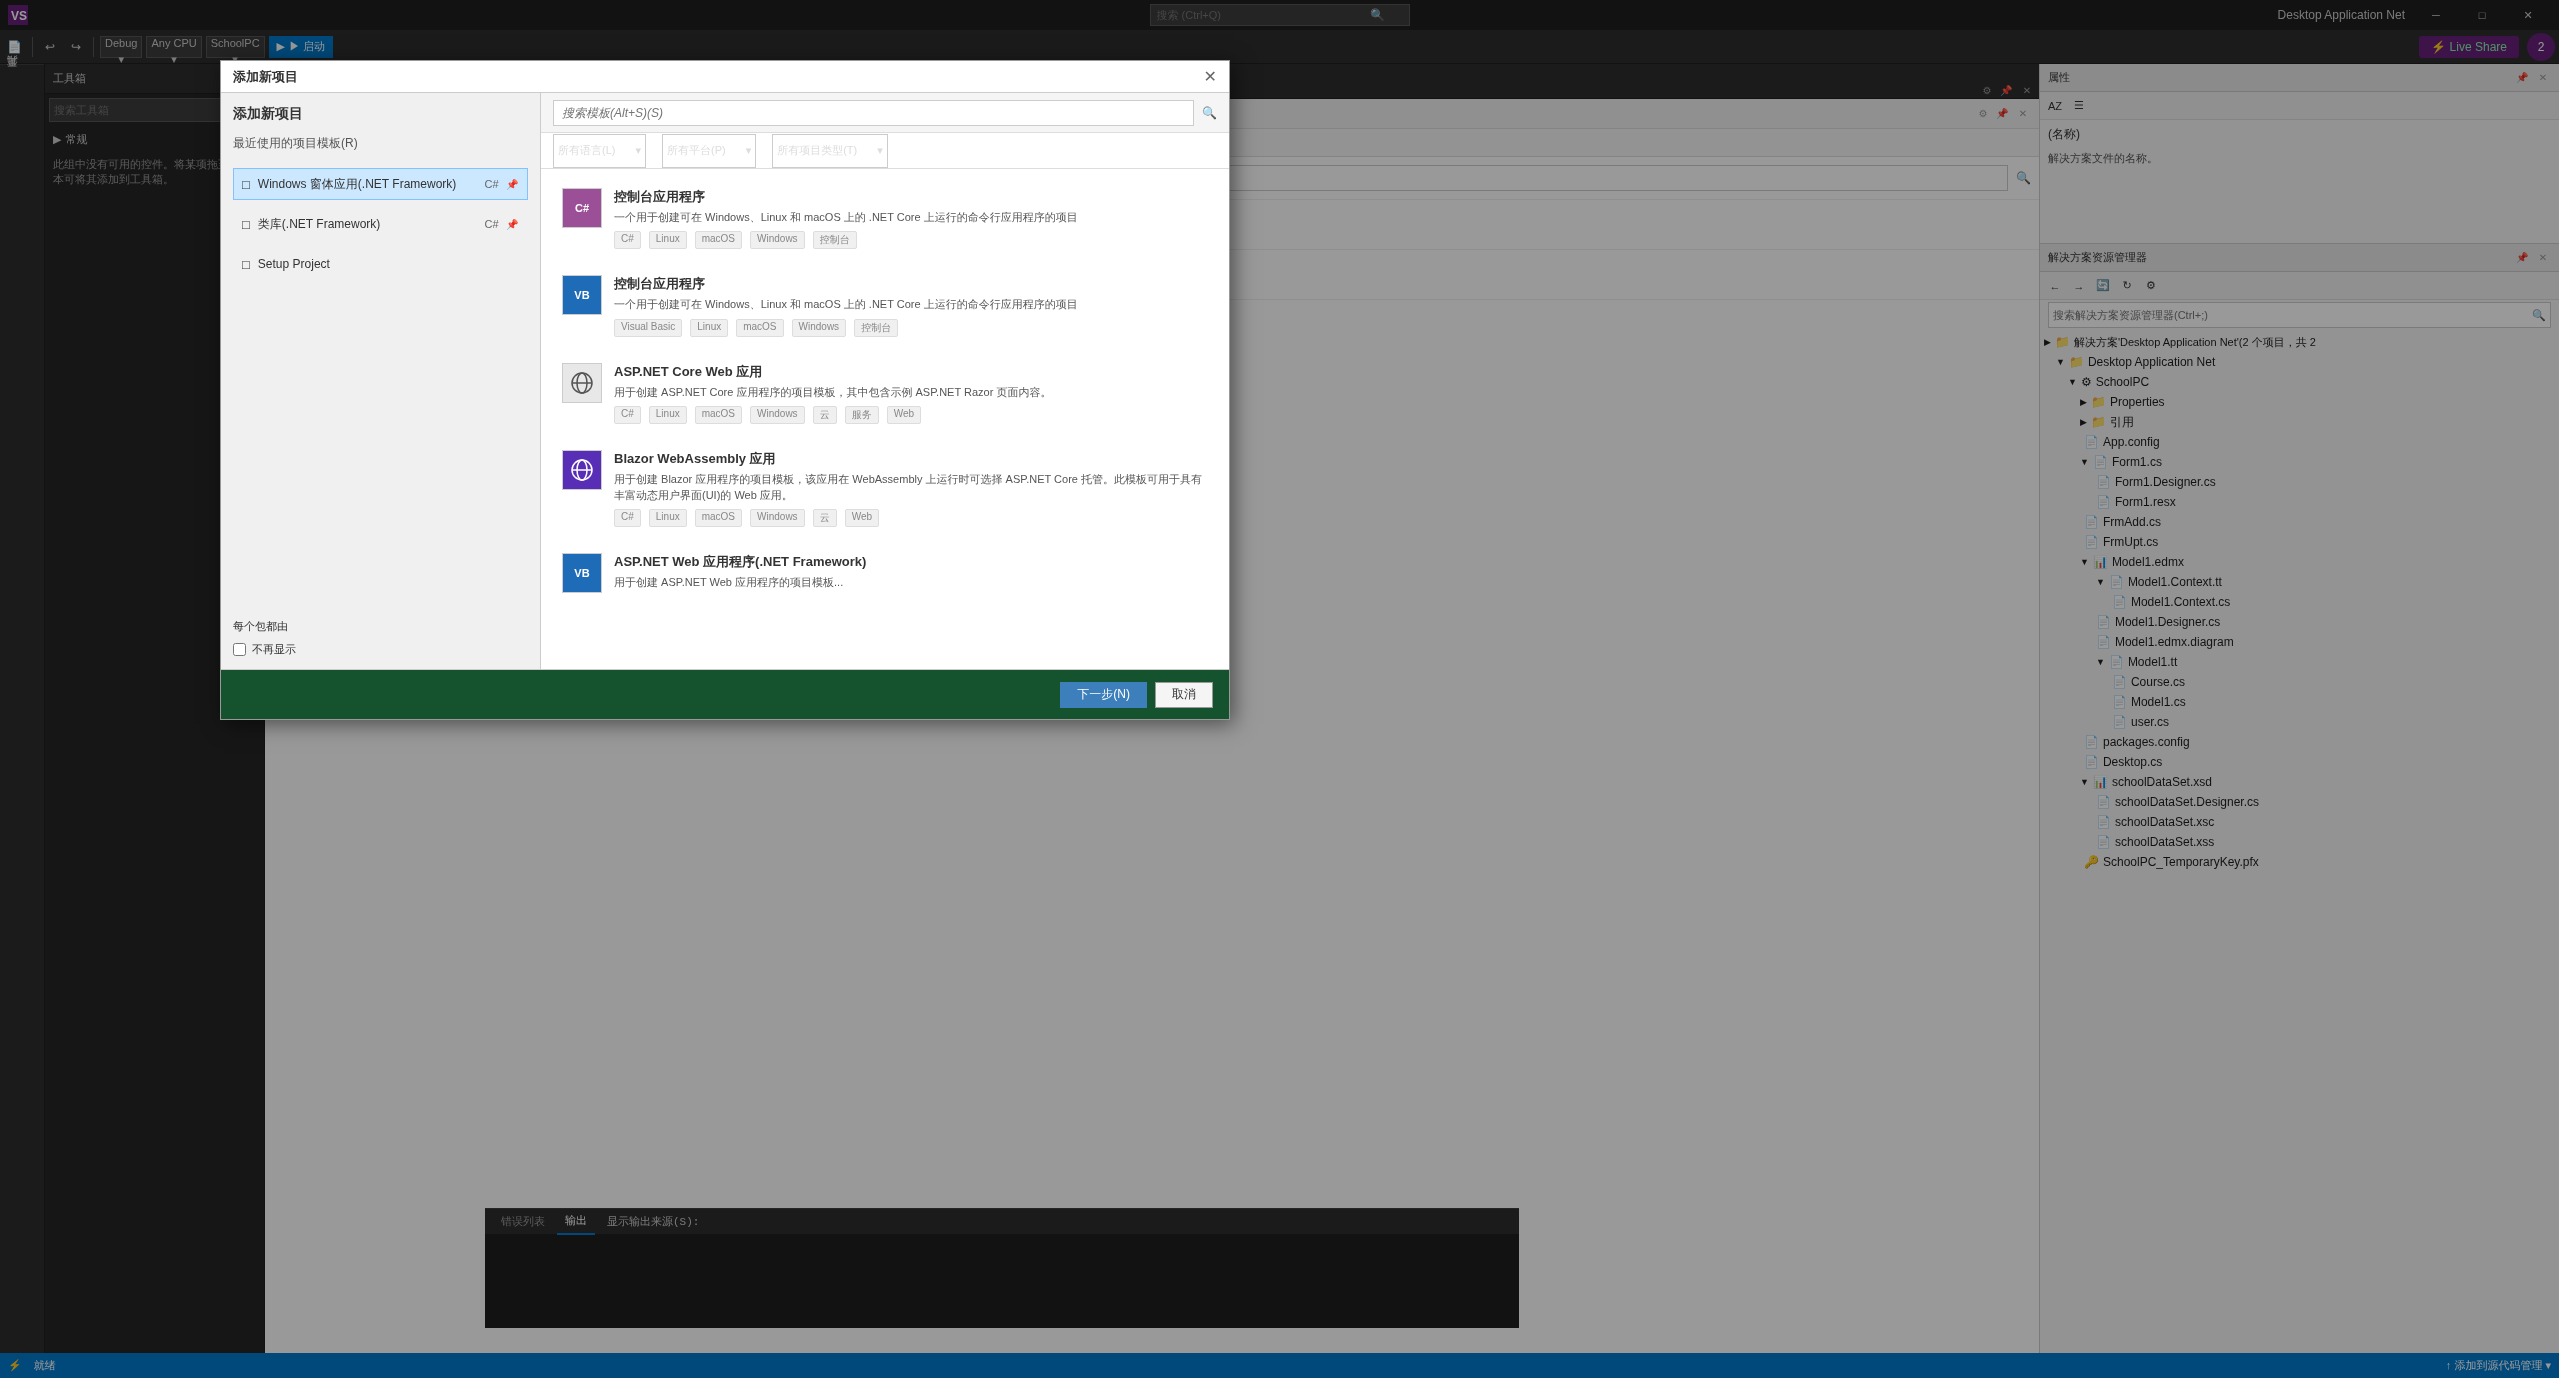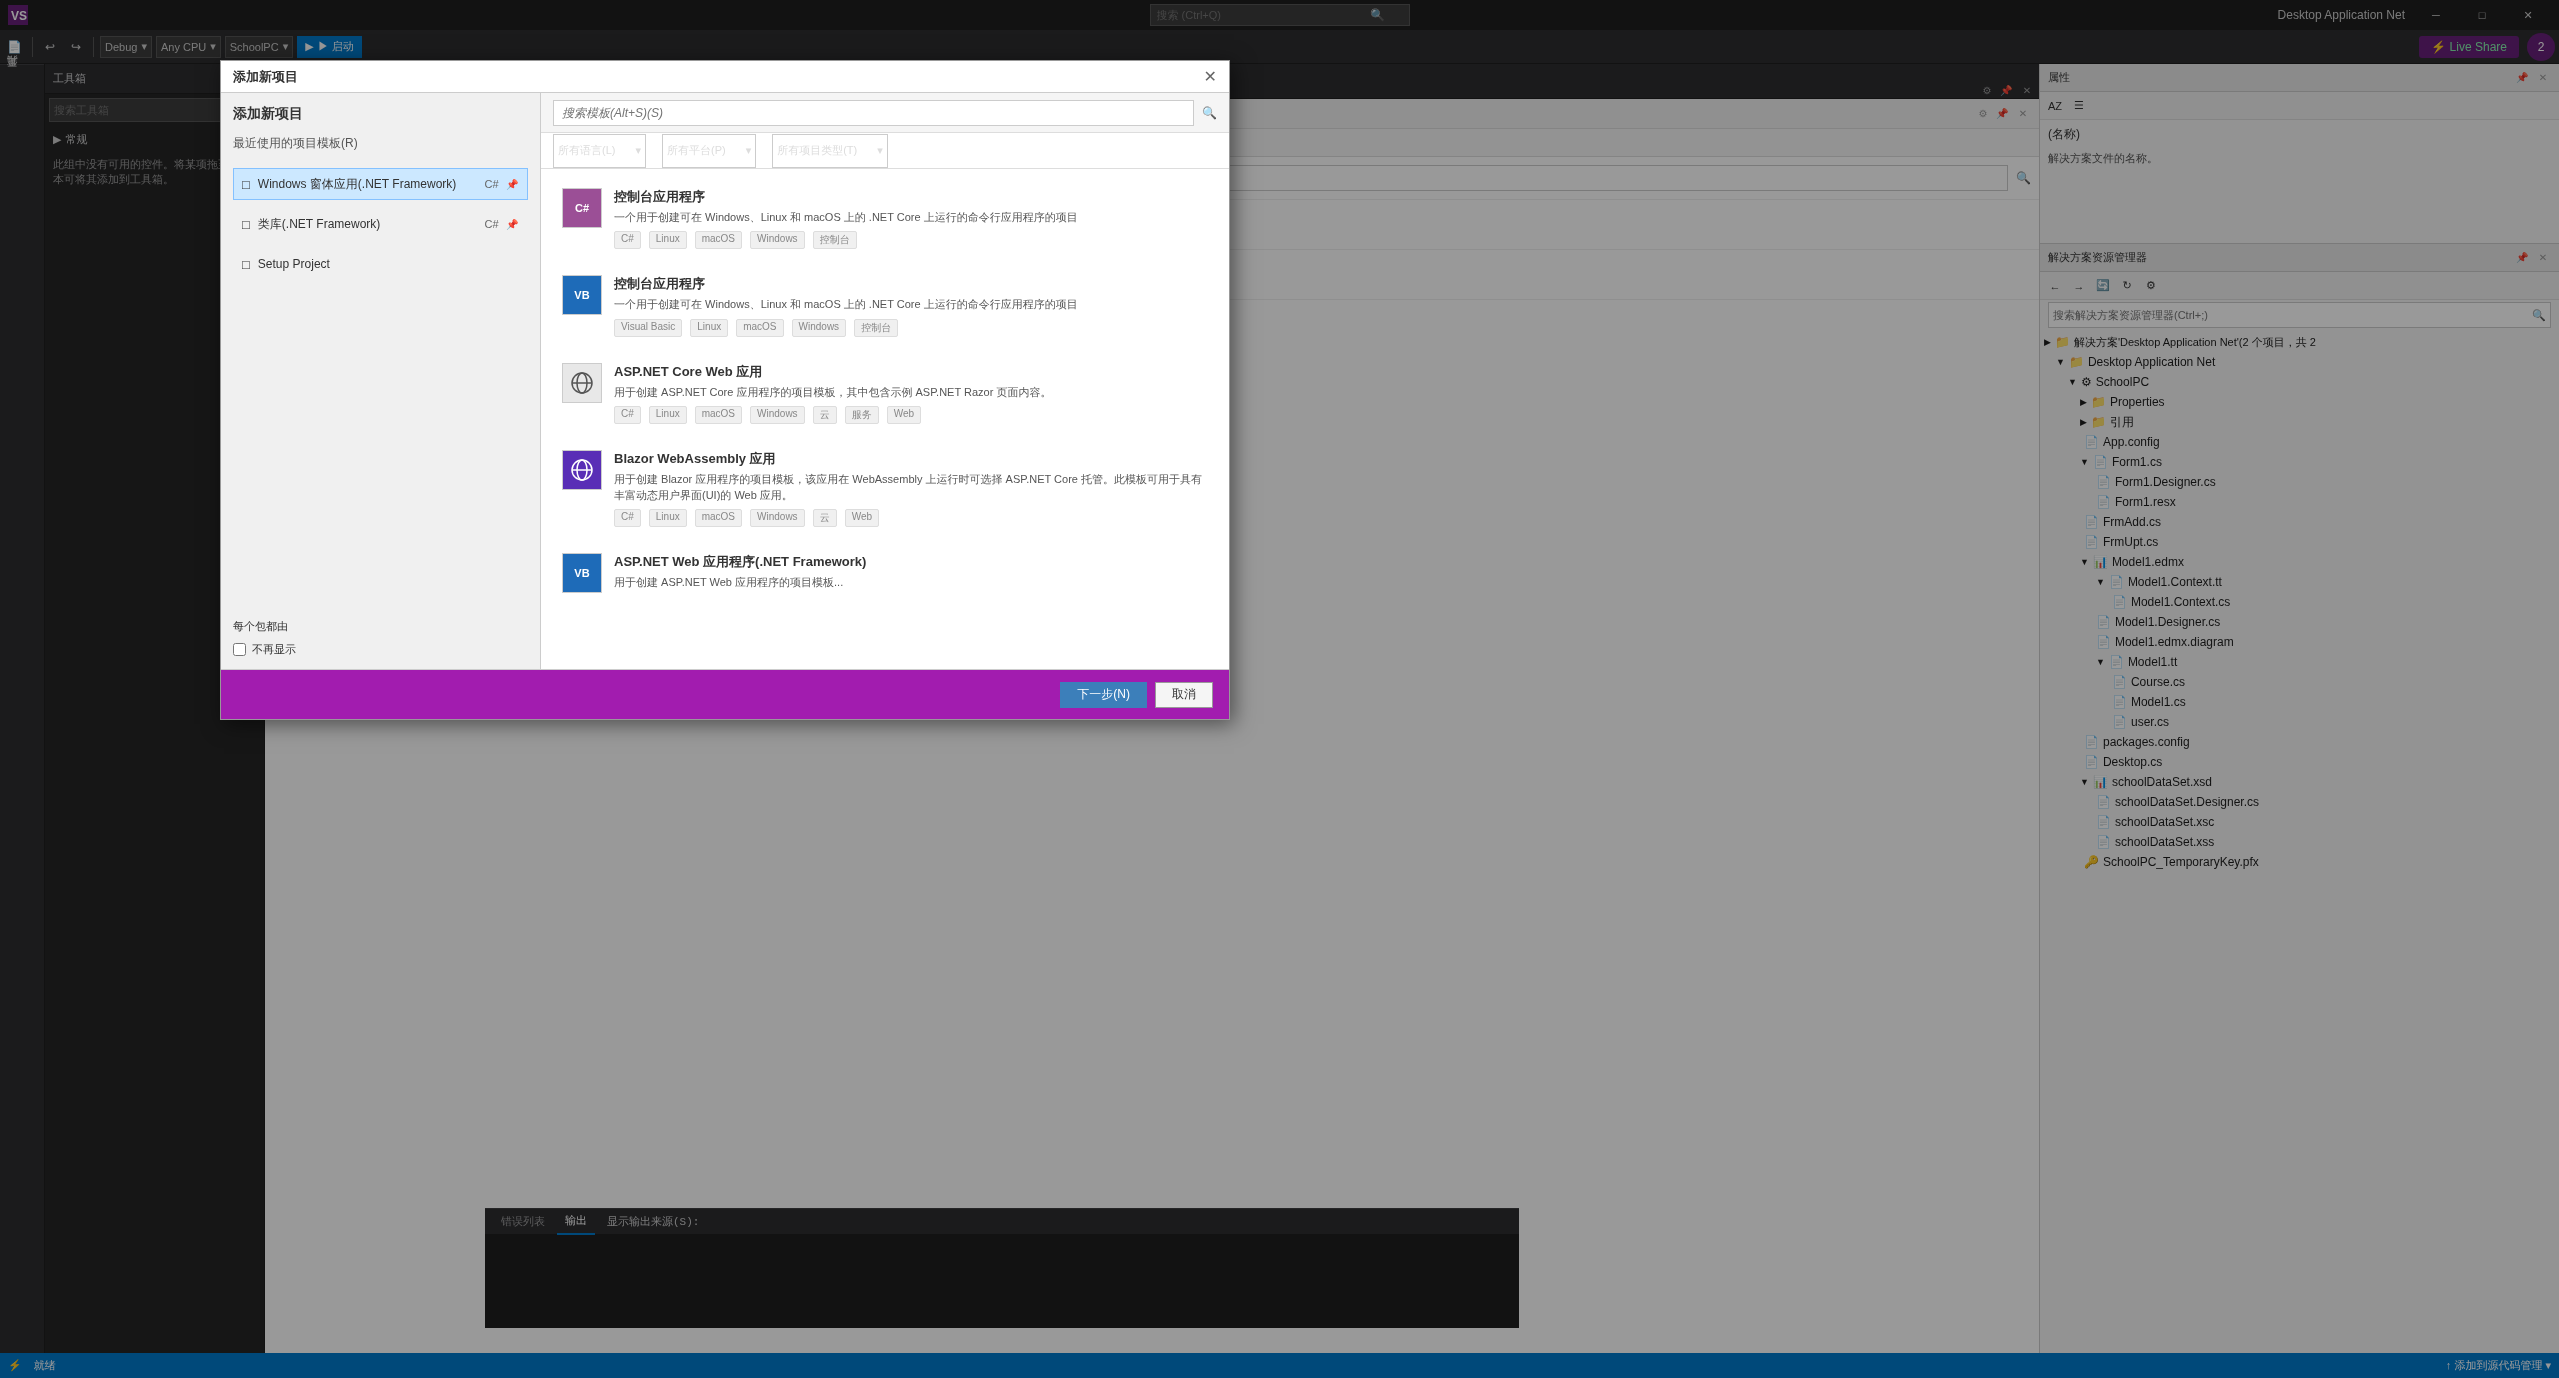--- a/index.html
+++ b/index.html
@@ -93,20 +93,21 @@
       height: 22px;
       background: #3c3c3c;
       border: 1px solid #555;
       color: #ccc;
       font-size: 11px;
       padding: 0 4px;
       cursor: pointer;
       display: flex;
       align-items: center;
       gap: 4px;
+      flex-direction: column;
     }
     .run-btn {
       background: #007acc;
       color: white;
       height: 22px;
       padding: 0 8px;
       border: none;
       font-size: 11px;
       cursor: pointer;
       display: flex;
@@ -461,21 +462,21 @@
       border: 1px solid #ddd;
       padding: 1px 6px;
       border-radius: 2px;
     }
     .tpl-item-icon.csharp { background: #9b4f96; color: white; }
     .tpl-item-icon.vb { background: #1e6bb8; color: white; }
     .tpl-item-icon.globe { background: #e8e8e8; }
 
     .dialog-footer {
       height: 50px;
-      background: #a21caf;
+      background: #14532d;
       border-top: 1px solid #ccc;
       display: flex;
       align-items: center;
       justify-content: flex-end;
       padding: 0 16px;
       gap: 8px;
     }
     .dialog-btn {
       height: 26px;
       padding: 0 16px;

